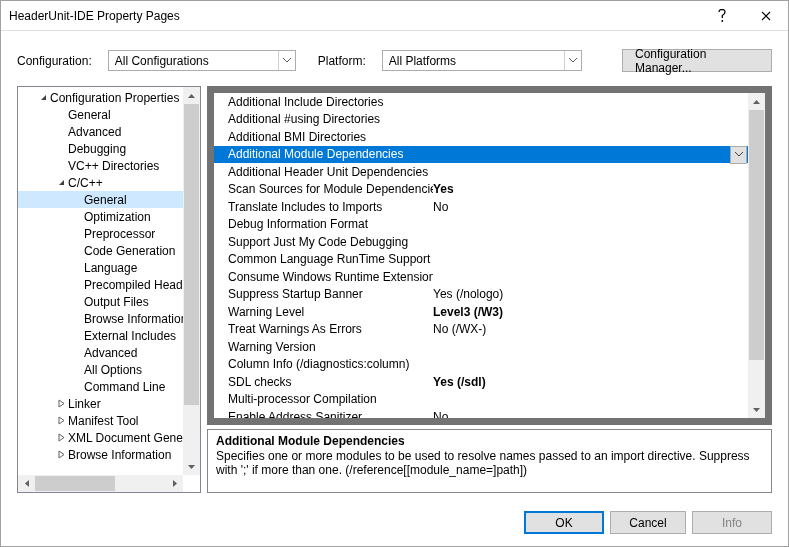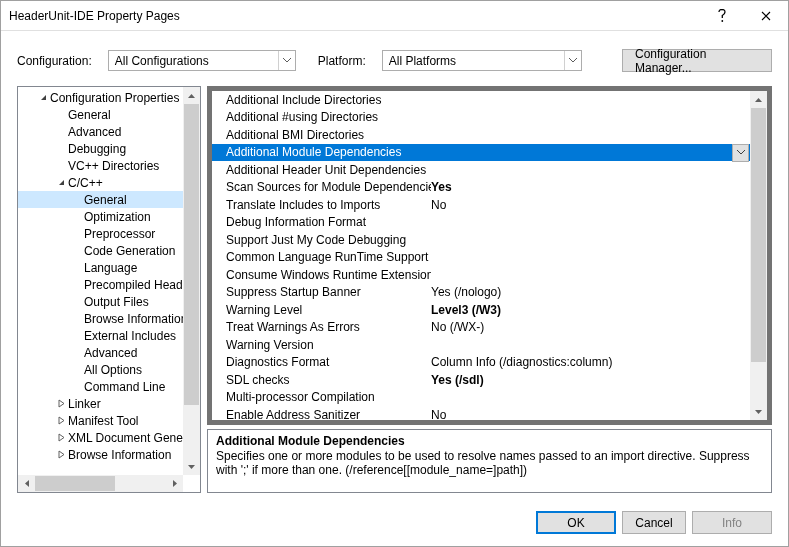--- a/index.html
+++ b/index.html
@@ -23,35 +23,35 @@
   .tree-row { display:flex; align-items:center; height:17px; padding-left:0; white-space:nowrap; cursor:default;}
   .tree-row.selected { background:#cde8ff; }
   .twist { width:14px; display:flex; align-items:center; justify-content:center; }
   .scroll-v { position:absolute; right:0; top:0; bottom:17px; width:17px; background:#f0f0f0; display:flex; flex-direction:column;}
   .scroll-h { position:absolute; left:0; right:17px; bottom:0; height:17px; background:#f0f0f0; display:flex;}
   .s-btn { width:17px; height:17px; display:flex; align-items:center; justify-content:center;}
   .s-track { flex:1; position:relative;}
   .s-thumb-v{ position:absolute; left:1px; right:1px; top:0; height:85%; background:#cdcdcd;}
   .s-thumb-h{ position:absolute; top:1px; bottom:1px; left:0; width:61%; background:#cdcdcd;}
   .right { flex:1; display:flex; flex-direction:column; min-width:0;}
-  .grid-wrap { flex:1; border:5px solid #737373; position:relative; display:flex; flex-direction:column; min-height:0;}
+  .grid-wrap { flex:1; border:7px solid #737373; position:relative; display:flex; flex-direction:column; min-height:0;}
   .grid { flex:1; overflow:hidden;}
   .gridrow { display:flex; align-items:center; height:17.5px; padding-left:14px;}
   .gridrow.sel { background:#0078d7; color:#fff;}
   .gridrow .propname{ width:205px; overflow:hidden; white-space:nowrap;}
   .gridrow .propval{ flex:1; overflow:hidden; white-space:nowrap;}
   .gridrow b{ font-weight:600;}
   .grid-dd-btn{ position:absolute; right:18px; width:17px; height:18px; background:#e1e1e1; border:1px solid #adadad; display:flex; align-items:center; justify-content:center;}
   .grid-scroll-v { position:absolute; right:0; top:0; bottom:0; width:17px; background:#f0f0f0; display:flex; flex-direction:column;}
   .g-thumb-v{ position:absolute; left:1px; right:1px; top:0; height:86%; background:#cdcdcd;}
   .desc { border:1px solid #828790; border-top:1px solid #828790; margin-top:4px; padding:4px 8px 6px 8px; height:64px;}
   .desc-title{ font-weight:600; margin-bottom:1px;}
   .footer{ display:flex; justify-content:flex-end; gap:6px; padding:8px 16px 12px 16px;}
   .btn.ok{ width:80px; border:1px solid #0078d7; box-shadow: inset 0 0 0 1px #0078d7;}
-  .btn.cancel{ width:64px;}
+  .btn.cancel{ width:76px;}
   .btn.apply{ width:80px; color:#838383; }
   svg{ display:block;}
   .ind1{ padding-left:18px;}
   .ind2{ padding-left:36px;}
   .ind3{ padding-left:52px;}
 </style>
 </head>
 <body>
 
 <div class="window">
@@ -298,21 +298,20 @@
             </div>
             <div class="gridrow">
               <span class="propname">Treat Warnings As Errors</span>
               <span class="propval">No (/WX-)</span>
             </div>
             <div class="gridrow">
               <span class="propname">Warning Version</span>
               <span class="propval"></span>
             </div>
             <div class="gridrow">
-              <span class="propname">Diagnostics Format</span>
               <span class="propval">Column Info (/diagnostics:column)</span>
             </div>
             <div class="gridrow">
               <span class="propname">SDL checks</span>
               <span class="propval"><b>Yes (/sdl)</b></span>
             </div>
             <div class="gridrow">
               <span class="propname">Multi-processor Compilation</span>
               <span class="propval"></span>
             </div>

